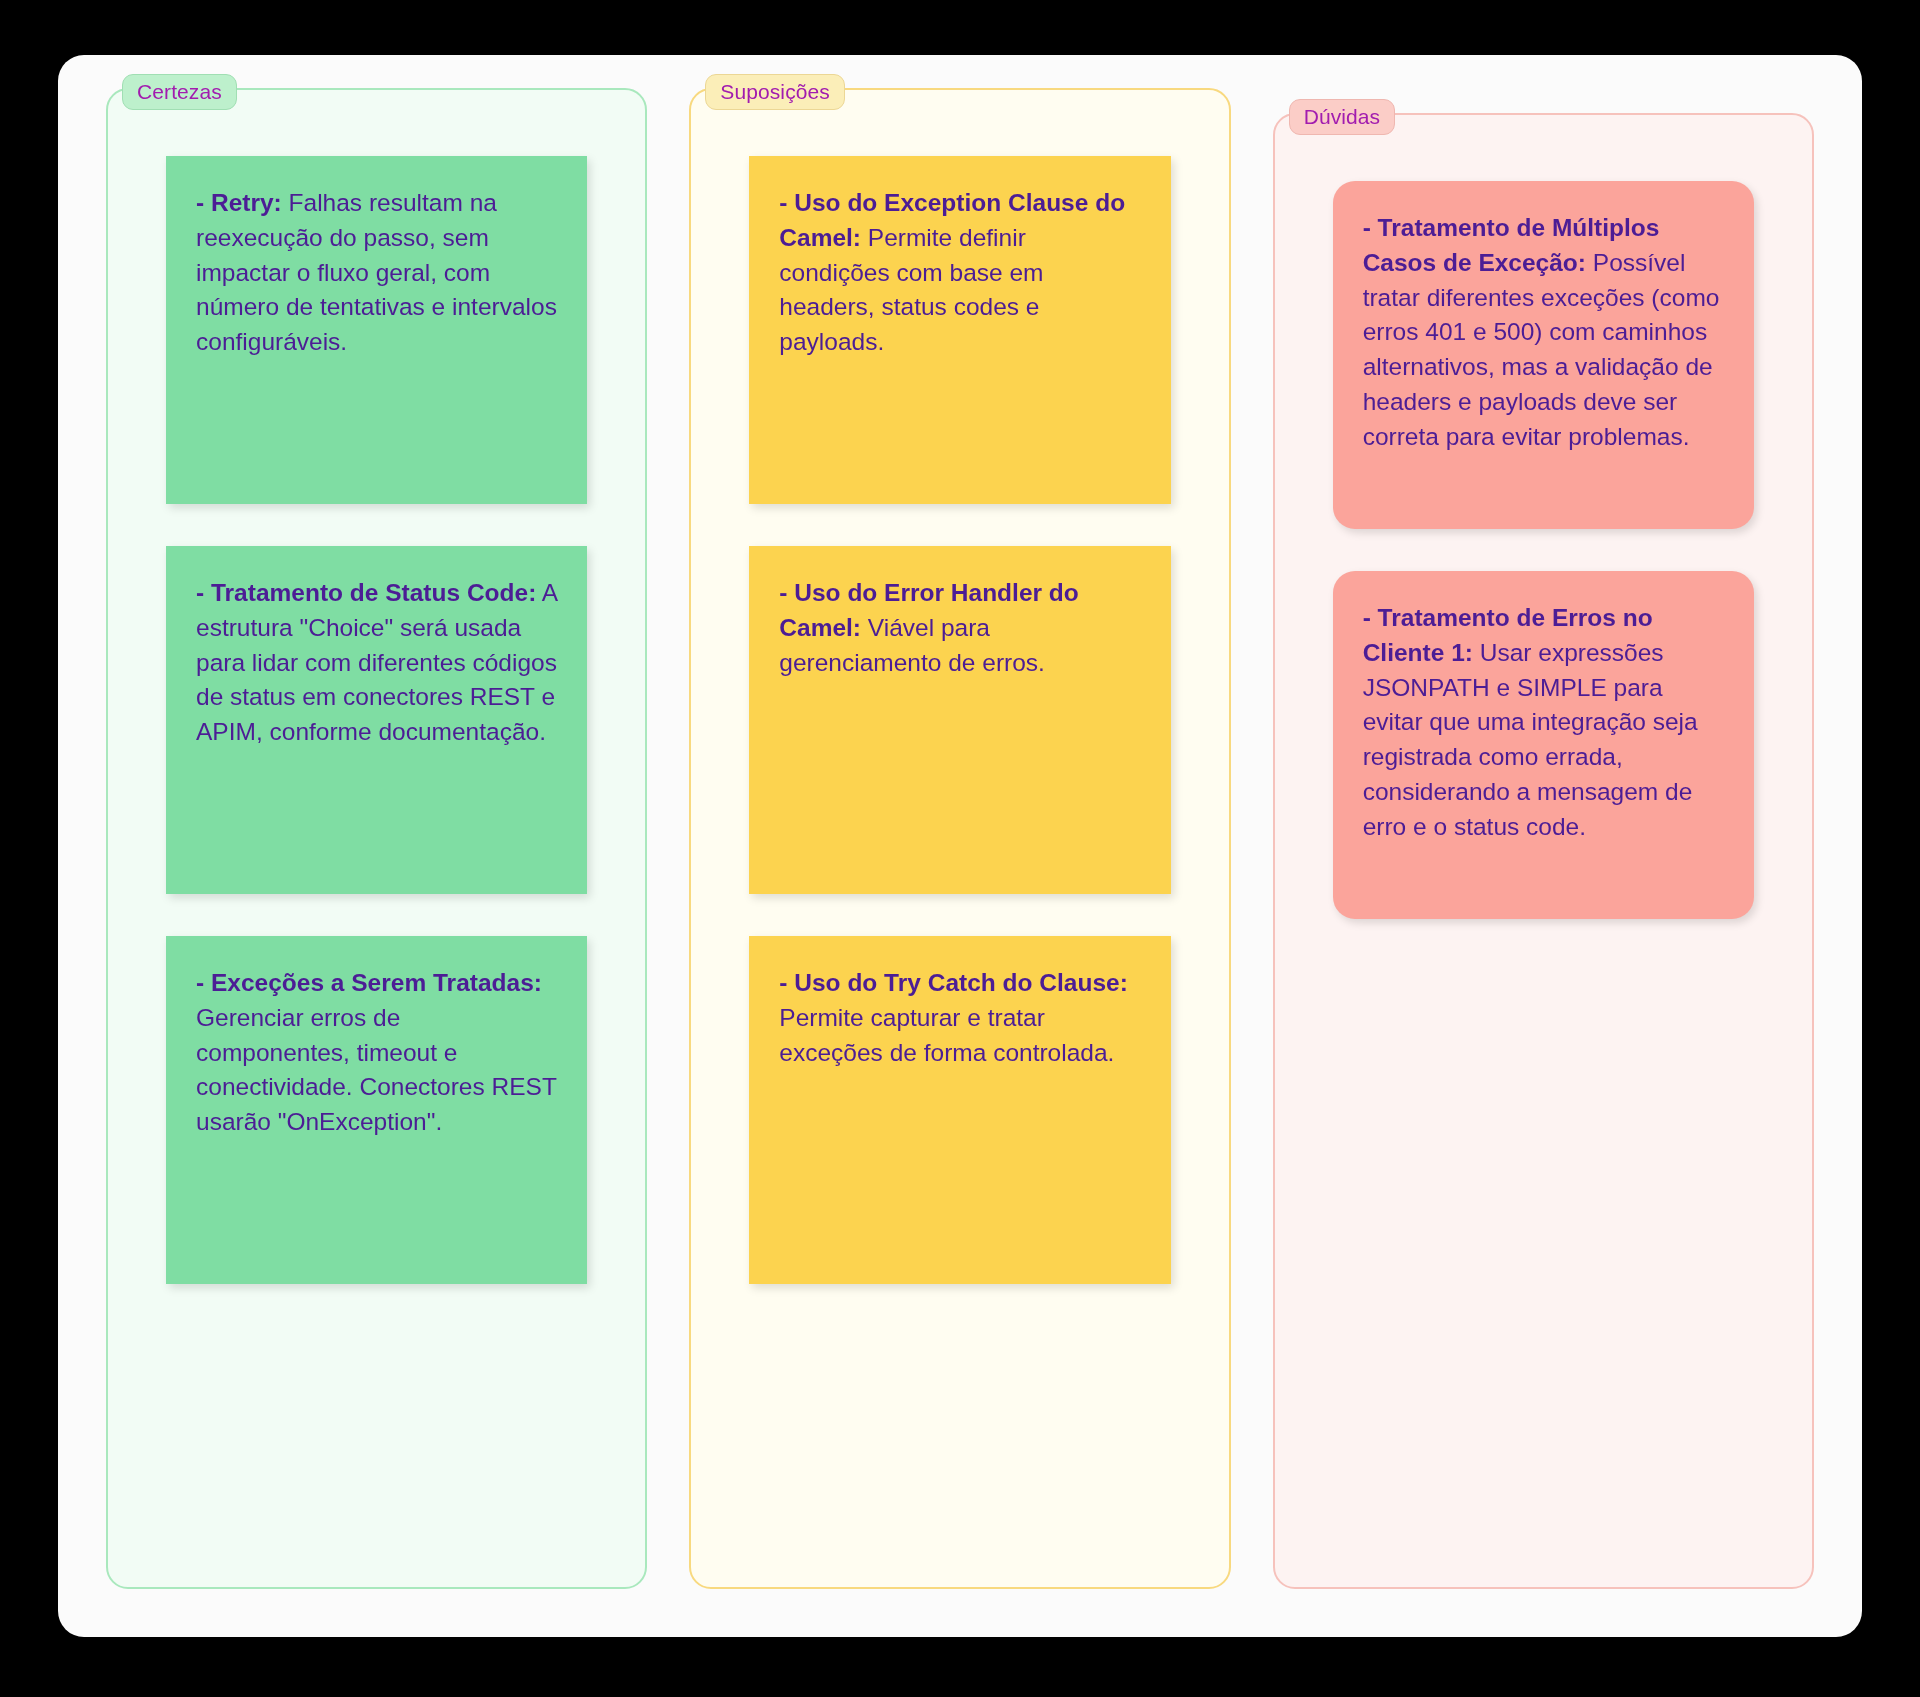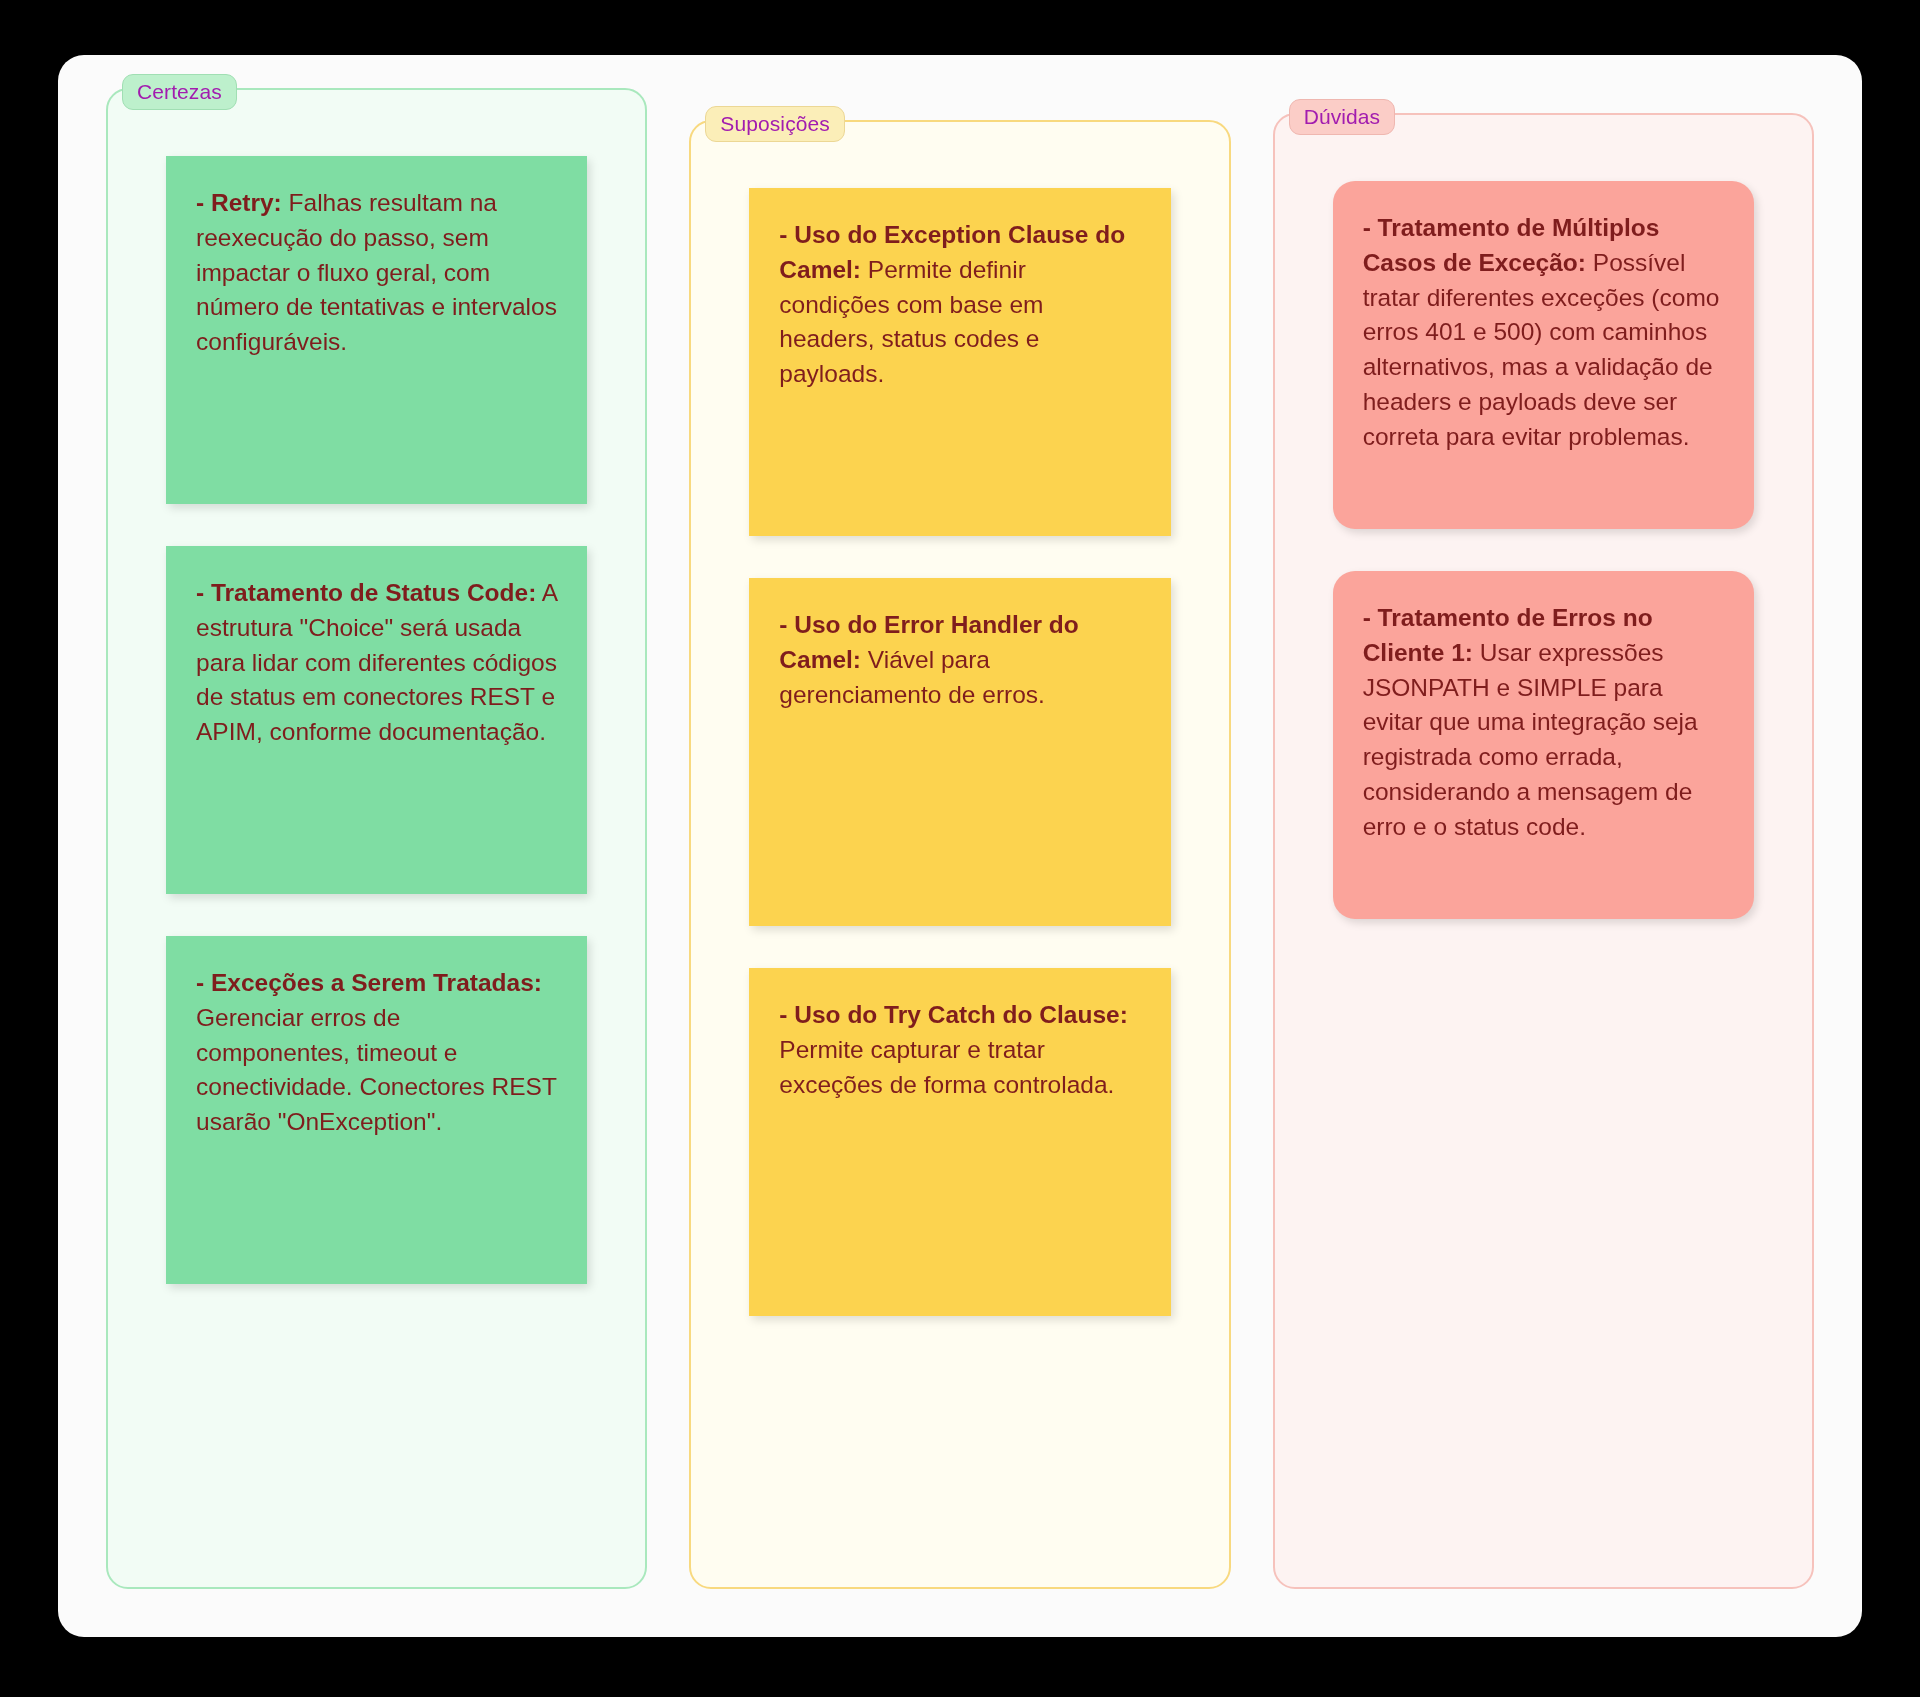--- a/index.html
+++ b/index.html
@@ -31,21 +31,21 @@
     padding: 0 24px;
   }
   .column {
     position: relative;
     flex: 1 1 0;
     border-radius: 22px;
     border: 2px solid #cccccc;
     padding: 66px 0 0 0;
   }
   .column-green  { background: #f2fcf5; border-color: #a9e8bd; }
-  .column-yellow { background: #fffdf1; border-color: #f8d97f; margin-top: 32px; }
+  .column-yellow { background: #fffdf1; border-color: #f8d97f; }
   .column-red    { background: #fdf3f2; border-color: #f6c2bc; margin-top: 25px; }
 
   .column-header {
     position: absolute;
     top: -16px;
     left: 14px;
     border-radius: 11px;
     padding: 6px 14px 7px 14px;
     font-size: 21px;
     line-height: 1;
@@ -62,21 +62,21 @@
     display: flex;
     flex-direction: column;
     padding: 0 58px;
     gap: 42px;
   }
   .card {
     position: relative;
     padding: 30px 28px 30px 30px;
     font-size: 24.5px;
     line-height: 1.42;
-    color: #7f1d1d;
+    color: #4c1d95;
     box-shadow: 3px 4px 9px rgba(0,0,0,0.13);
     word-wrap: break-word;
   }
   .card-green  { background: #7fdda3; }
   .card-yellow { background: #fcd34f; }
   .card-red    { background: #fba49b; border-radius: 22px; }
 
   .card b { font-weight: bold; }
 
   

